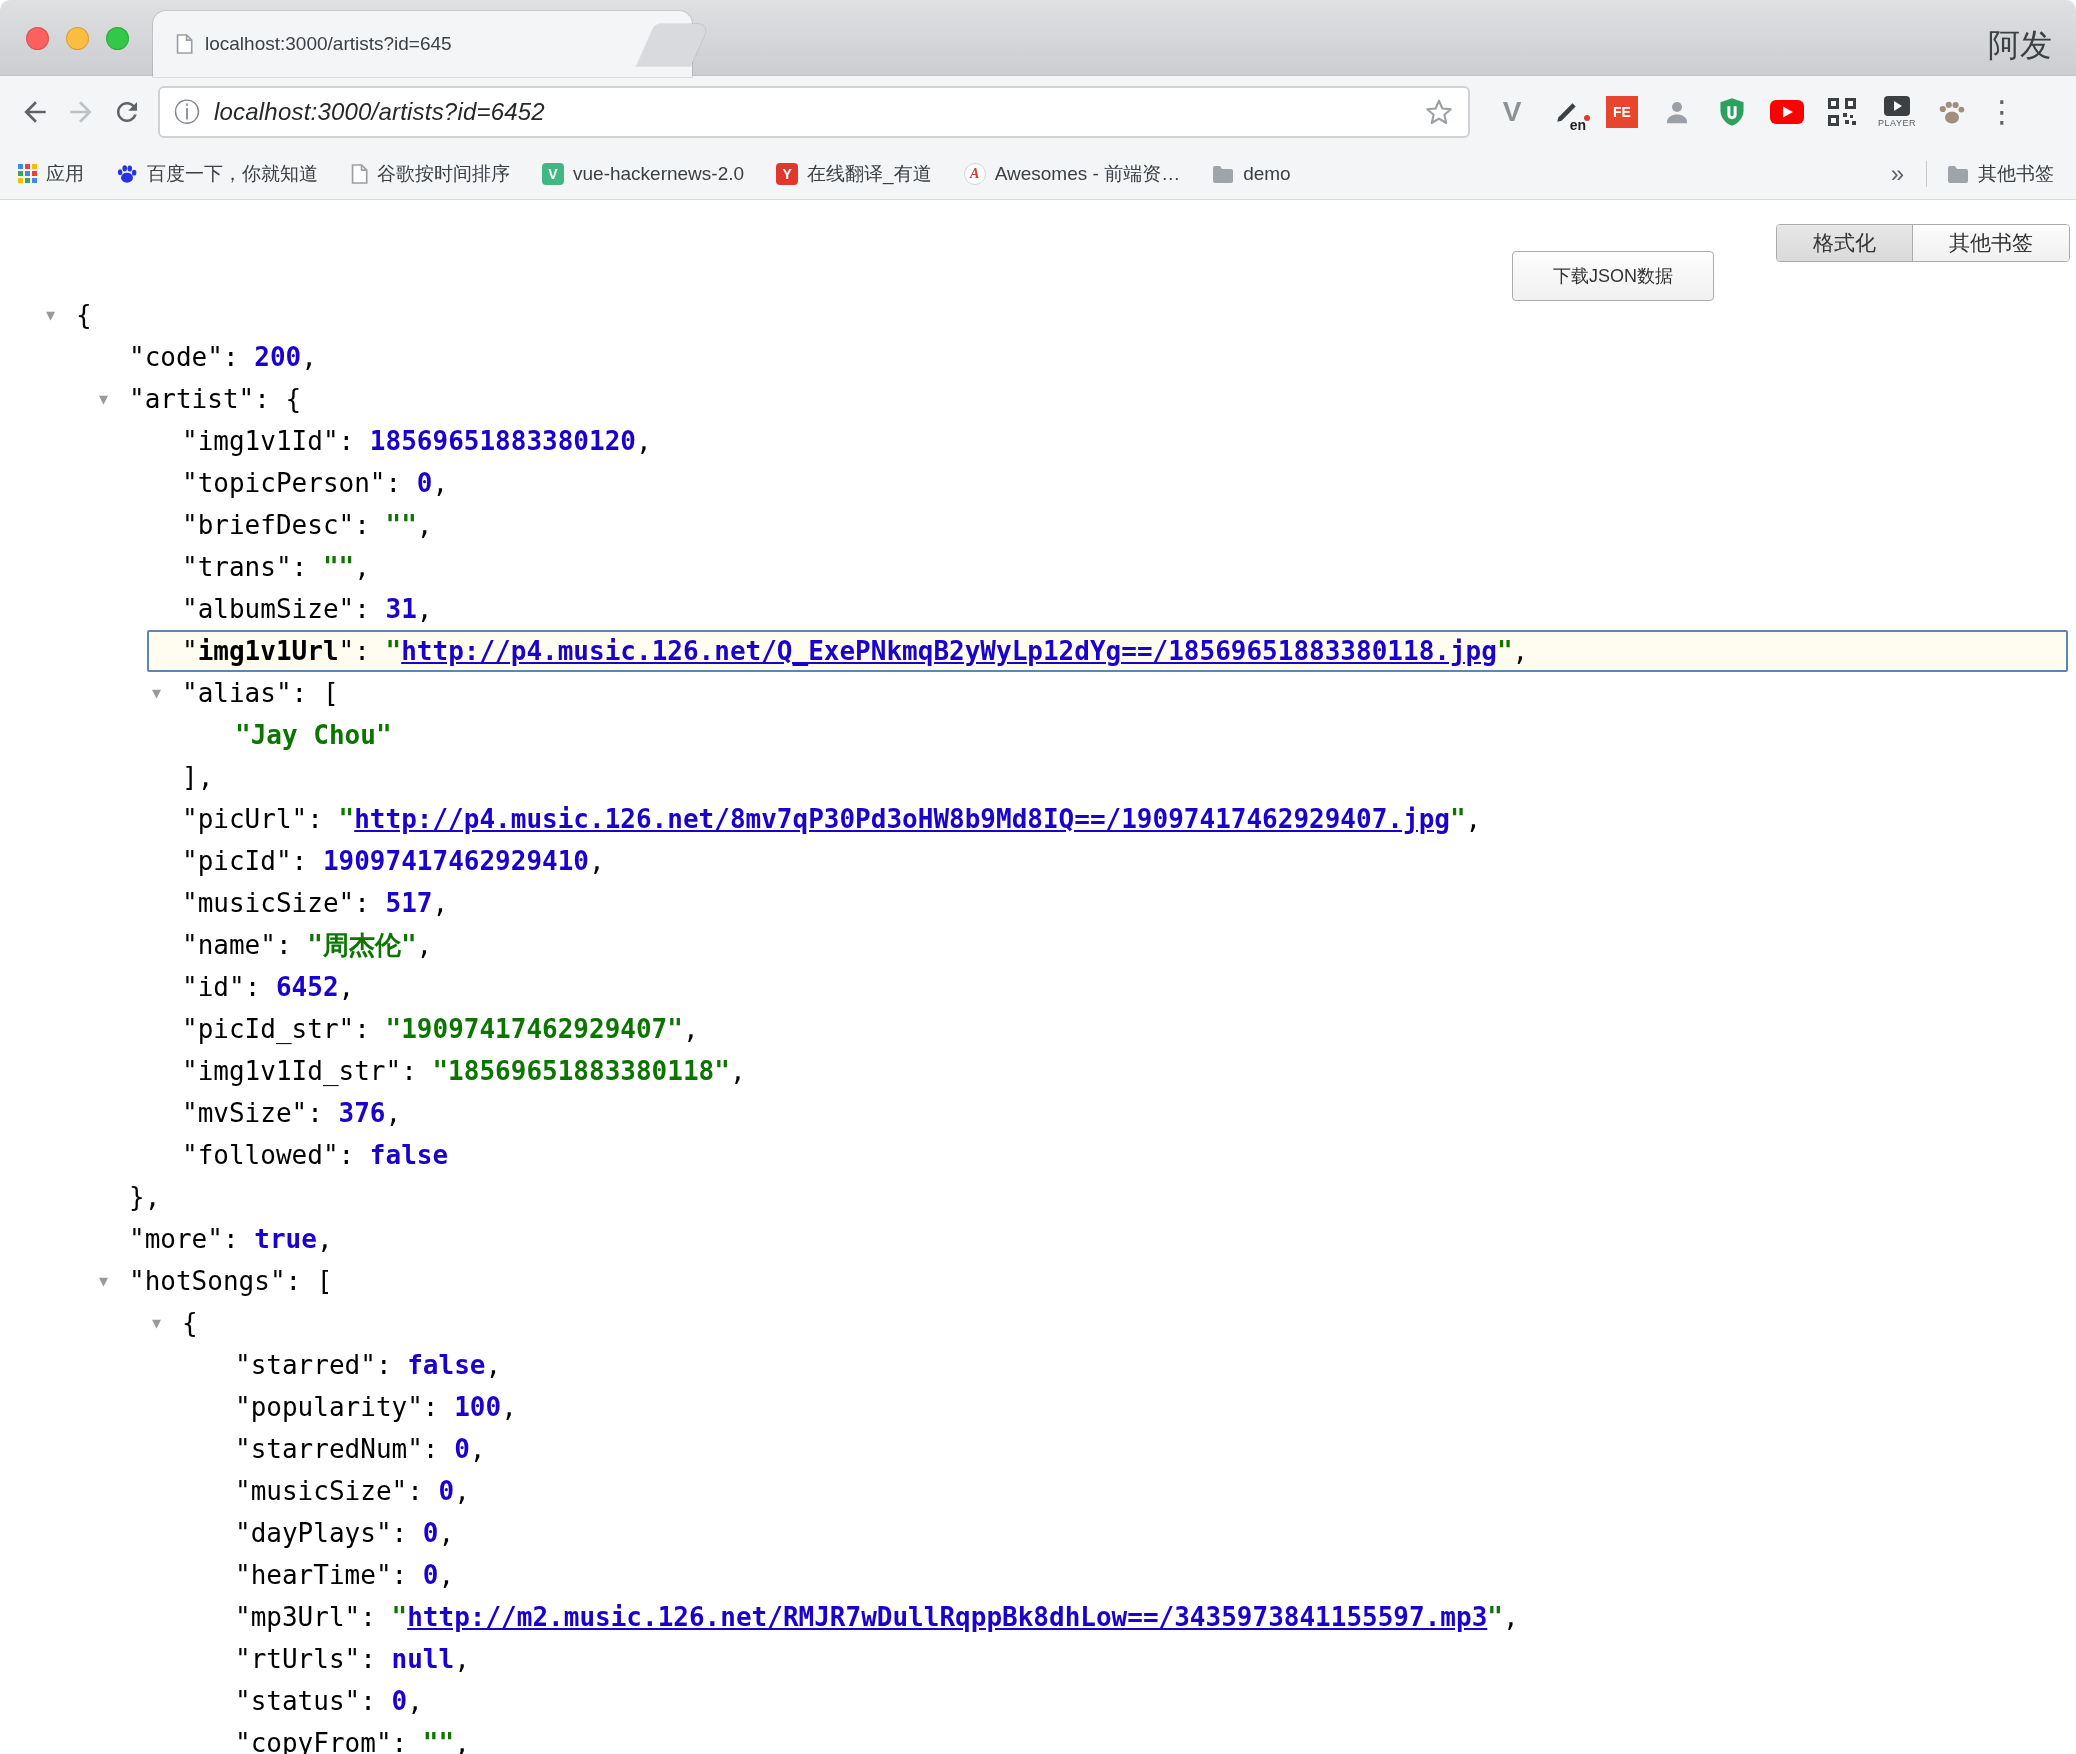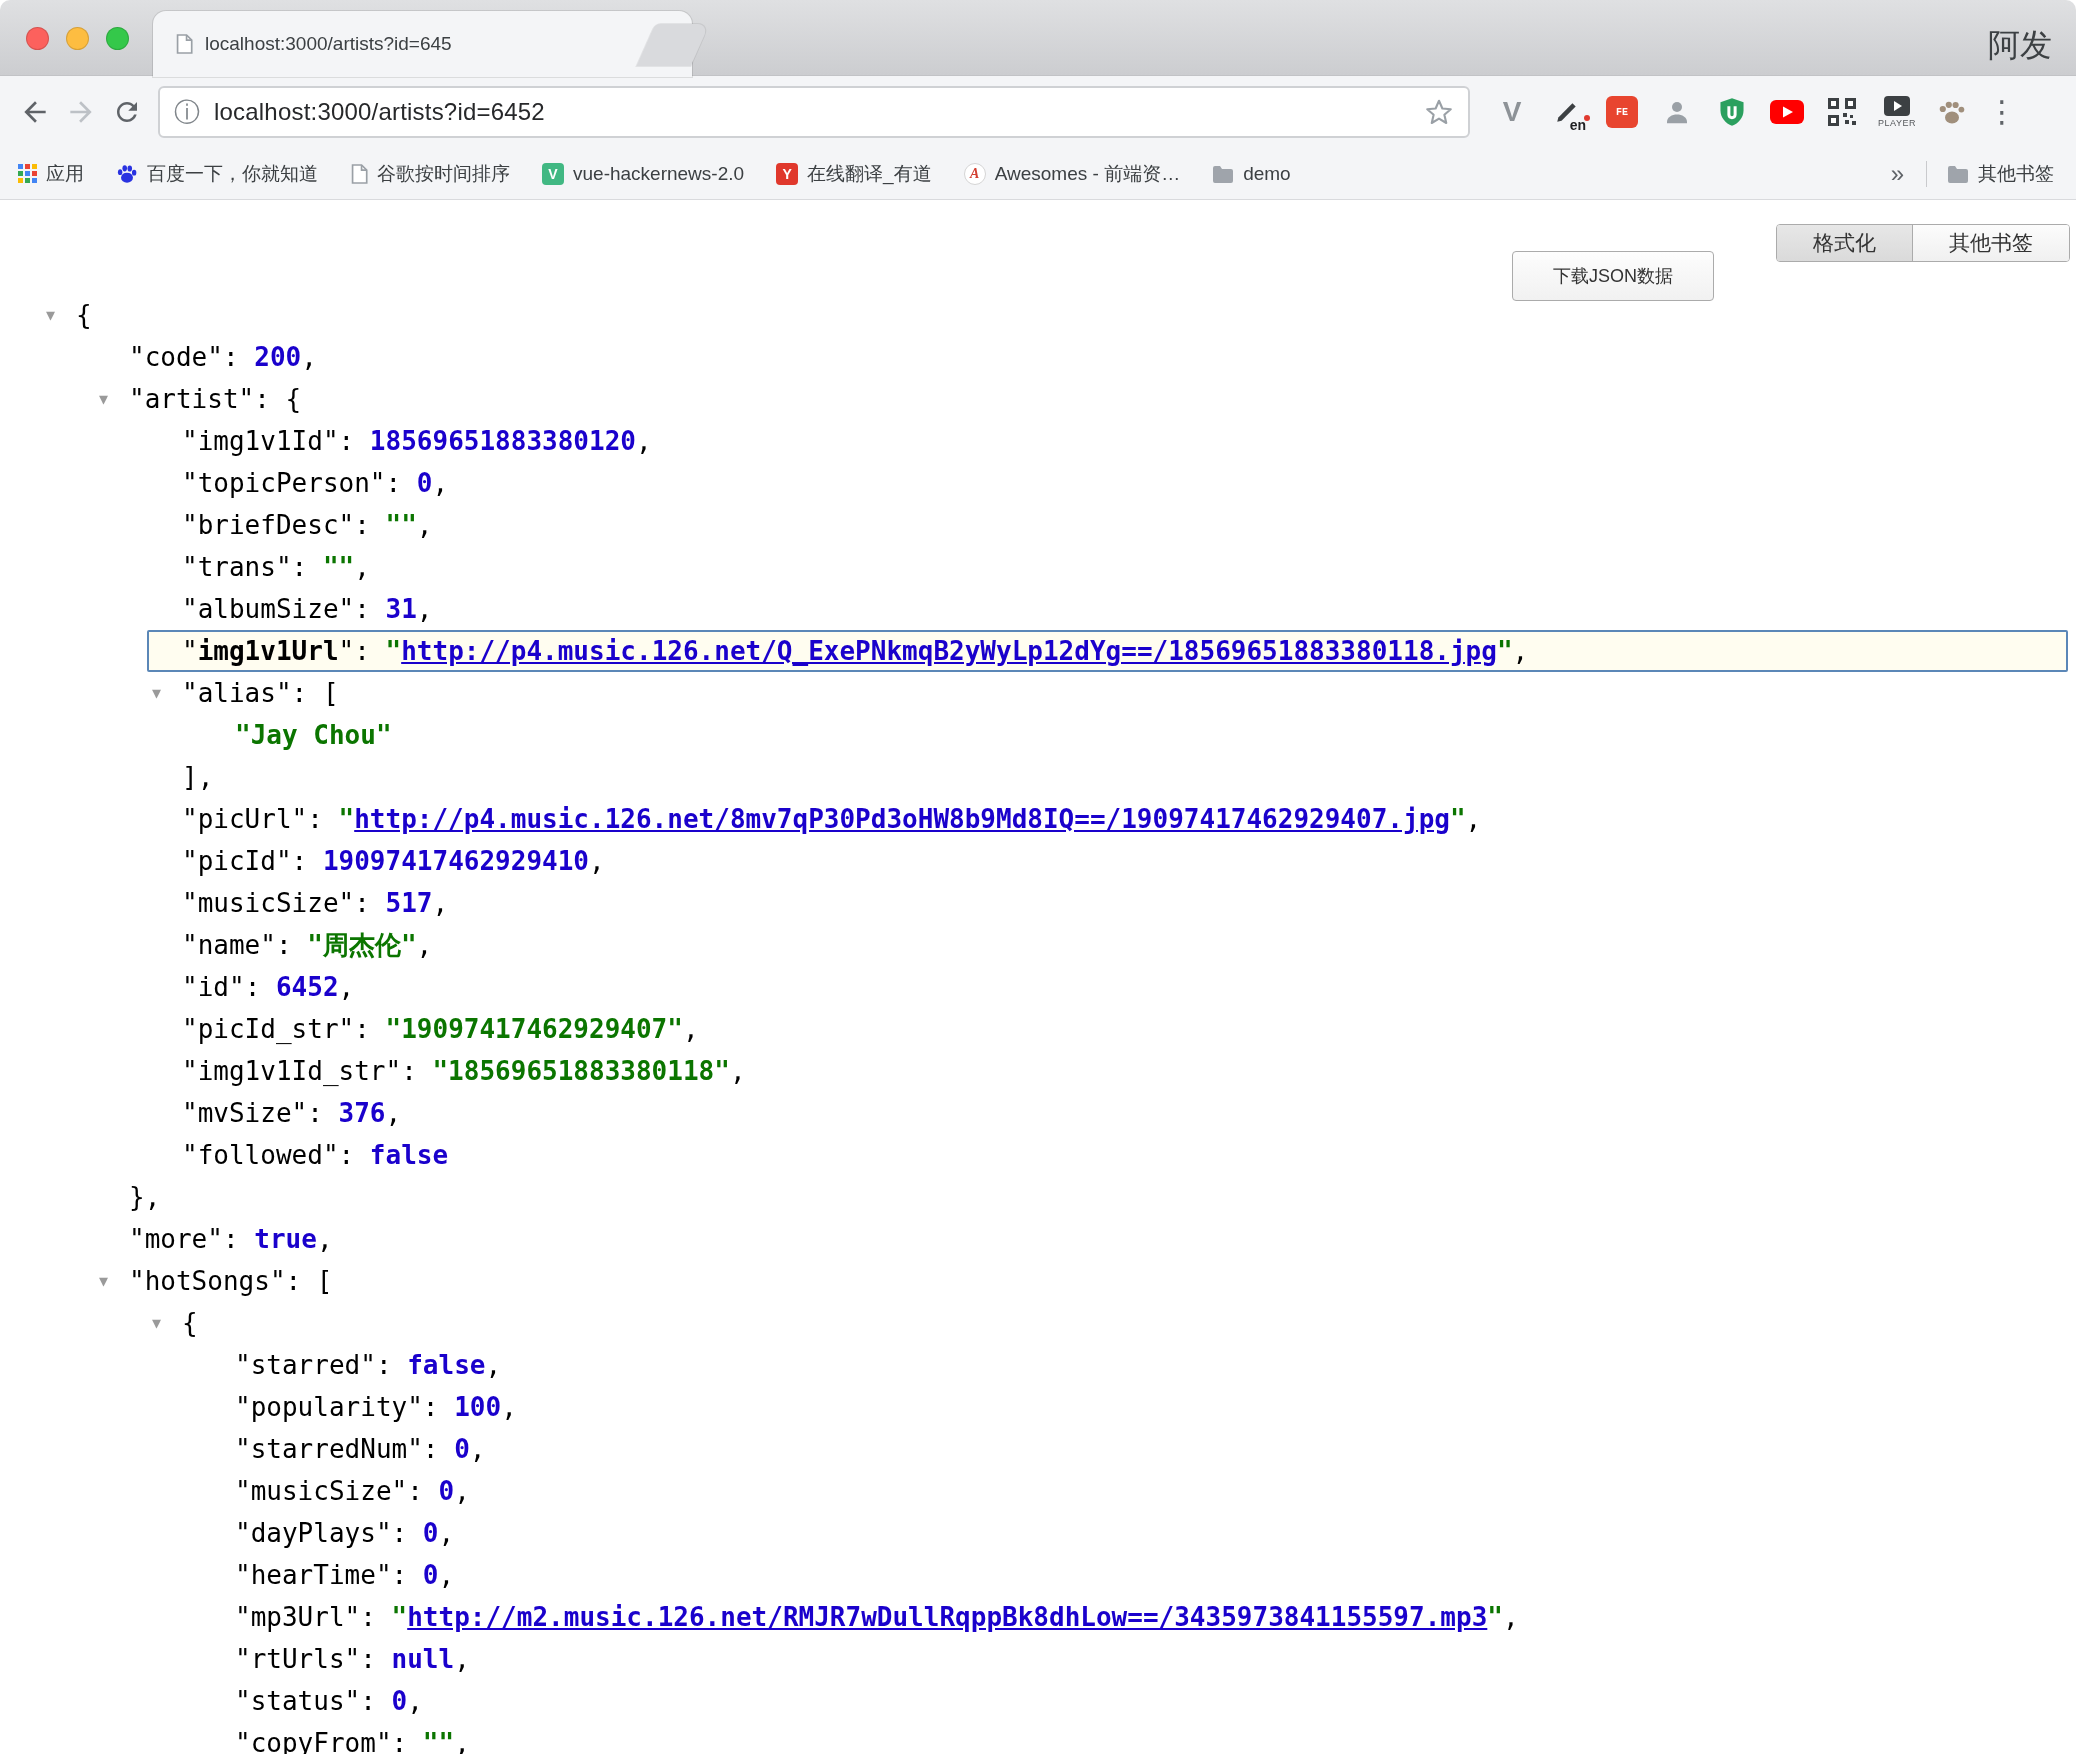--- a/index.html
+++ b/index.html
@@ -21,30 +21,30 @@
   .newtab { position:absolute; left:646px; top:24px; width:54px; height:42px; background:#d9dadd;
             transform:skewX(-24deg); border-radius:5px 12px 0 0; box-shadow:0 0 0 1px rgba(0,0,0,.07); }
   .profile { position:absolute; right:24px; top:24px; font-size:32px; color:#3c4043; }
 
   
   .toolbar { height:72px; background:#f4f5f7; display:flex; align-items:center; padding:0 12px; }
   .navbtn { width:46px; height:46px; display:flex; align-items:center; justify-content:center; flex:none; }
   .urlbar { width:1312px; height:52px; background:#fff; border:2px solid #cfd1d4; border-radius:6px;
             display:flex; align-items:center; padding:0 14px; margin-left:8px; flex:none; }
   .info-icon { font-size:26px; color:#80868b; margin-right:14px; line-height:1; }
-  .url-text { font-size:24px; color:#27282a; letter-spacing:.2px; }
+  .url-text { font-size:24px; color:#27282a; letter-spacing:.2px;font-style:italic; }
   .url-spacer { flex:1; }
   .ext { display:flex; align-items:center; margin-left:6px; }
   .ext-icon { width:38px; height:50px; margin-left:17px; display:flex; flex-direction:column;
               align-items:center; justify-content:center; position:relative; flex:none; }
   .vimium-v { font-size:28px; font-weight:bold; color:#8d9297; line-height:1; }
   .en-sub { position:absolute; right:0; bottom:4px; font-size:14px; font-weight:bold; color:#202124; }
   .en-dot { position:absolute; right:-4px; bottom:16px; width:6px; height:6px; border-radius:50%; background:#e03a2f; }
-  .fe-badge { width:32px; height:32px; border-radius:6px; background:#e8452f; color:#fff; font-size:10px;
-              font-weight:bold; display:flex; align-items:center; justify-content:center;font-family:Liberation Mono, monospace; }
+  .fe-badge { width:32px; height:32px; border-radius:0; background:#e8452f; color:#fff; font-size:14px;
+              font-weight:bold; display:flex; align-items:center; justify-content:center; }
   .player-sub { font-size:9px; color:#55585c; letter-spacing:.5px; margin-top:2px; }
   .menu-dots { font-size:30px; color:#5f6368; margin-left:16px; line-height:1; }
 
   
   .bookmarks { height:52px; background:#f4f5f7; border-bottom:1px solid #d9dadd;
                display:flex; align-items:center; padding:0 18px; }
   .bm { display:flex; align-items:center; margin-right:32px; flex:none; }
   .bm-label { font-size:19px; color:#3c4043; margin-left:9px; white-space:nowrap; }
   .bm-right { margin-left:auto; display:flex; align-items:center; }
   .bm-chevron { font-size:24px; color:#5f6368; margin-right:22px; }

